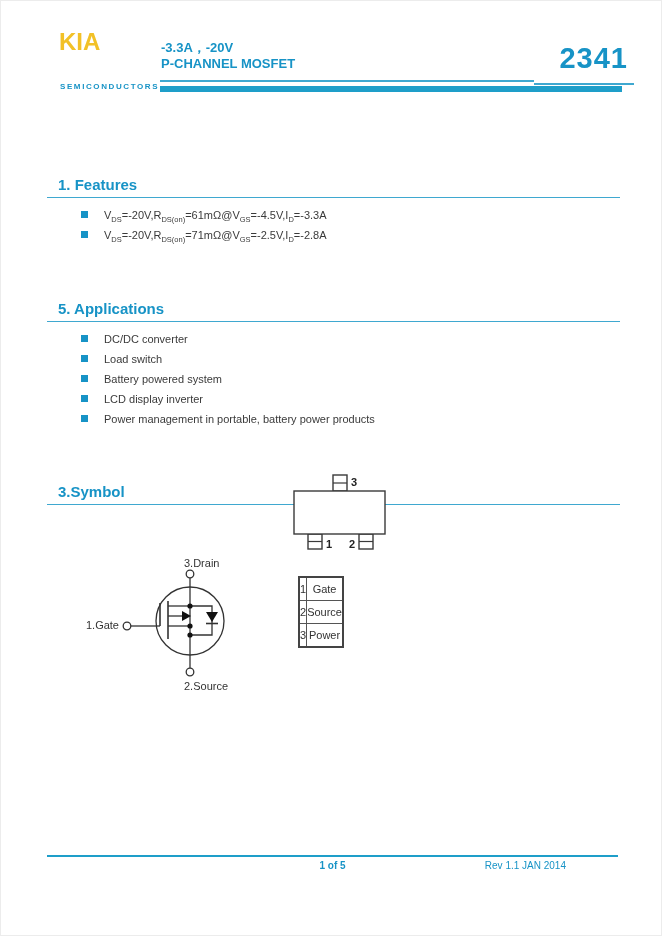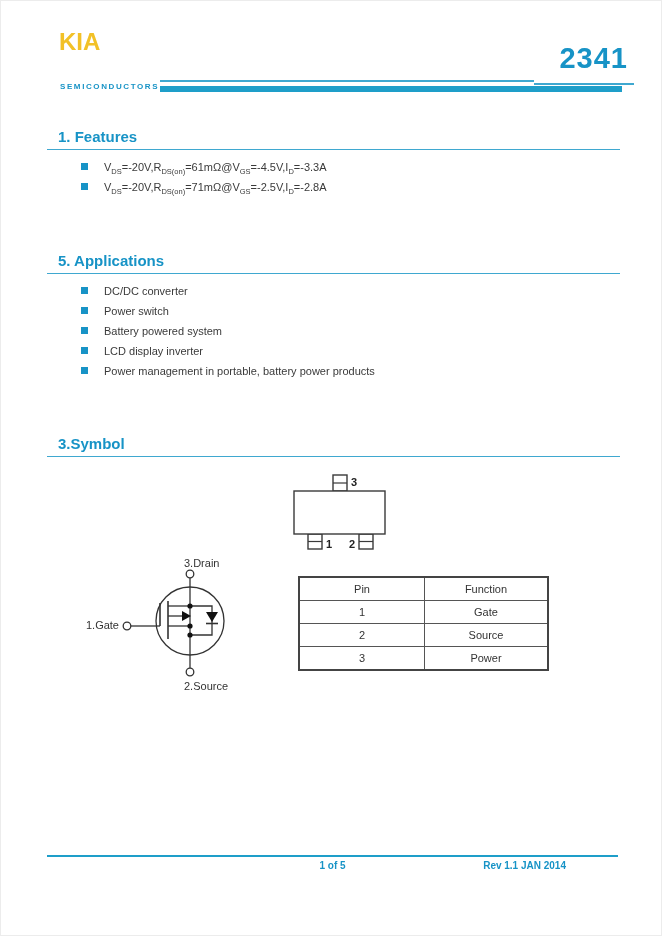--- a/index.html
+++ b/index.html
@@ -14,21 +14,21 @@
   .logo-sub{position:absolute;left:60px;top:82px;font-size:8px;font-weight:bold;
     color:var(--accent_text,#2AA0CB);letter-spacing:1.6px;}
   .title-block{position:absolute;left:161px;top:40px;line-height:16px;}
   .title-block div{font-size:13px;font-weight:bold;color:var(--accent_text,#1B9CD0);}
   .part-number{position:absolute;left:540px;top:42px;width:88px;text-align:right;
     font-size:29px;font-weight:bold;letter-spacing:1px;color:var(--accent_text,#1E8FC4);}
   .rule-a{position:absolute;left:160px;top:80px;width:374px;height:2px;background:var(--accent_line,#4FAFD4);}
   .rule-b{position:absolute;left:534px;top:83px;width:100px;height:2px;background:var(--accent_line,#4FAFD4);}
   .rule-thick{position:absolute;left:160px;top:86px;width:462px;height:6px;background:var(--accent_bar,#1E9EC9);}
   
-  .sec{position:absolute;left:47px;width:573px;}
+  .sec{position:absolute;left:47px;width:573px;margin-top:48px;}
   .sec h2{margin:0;padding:0 0 4px 11px;font-size:15px;font-weight:bold;
     color:var(--accent_text,#1591C4);border-bottom:1.5px solid var(--accent_line,#3FA8D0);}
   .sec ul{list-style:none;margin:12px 0 0 0;padding:0;}
   .sec li{display:flex;align-items:flex-start;margin:0 0 9px 18px;font-size:11px;line-height:11px;padding-left:16px;}
   .sq{flex:0 0 auto;width:7px;height:7px;margin:1px 16px 0 0;background:var(--accent_text,#1792C4);}
   .sec sub{font-size:7.5px;line-height:0;}
   #sec-features{top:128px;}
   #sec-applications{top:252px;}
   #sec-symbol{top:435px;}
   
@@ -39,30 +39,34 @@
   .pin-table{position:absolute;left:298px;top:576px;border-collapse:collapse;
     border:2px solid #444;font-size:11px;color:#333;}
   .pin-table th,.pin-table td{border:1px solid #555;font-weight:normal;
     text-align:center;height:22px;padding:0;}
   .pin-table .c1{width:124px;}
   .pin-table .c2{width:122px;}
   
   .footer-rule{position:absolute;left:47px;top:855px;width:571px;height:1.5px;background:var(--accent_bar,#1586B8);}
   .footer-page{position:absolute;left:47px;top:860px;width:571px;text-align:center;
     font-size:10px;font-weight:bold;color:var(--accent_text,#1590C2);}
-  .footer-rev{position:absolute;right:96px;top:860px;font-size:10px;font-weight:bold;
+  .footer-rev{position:absolute;right:96px;top:860px;font-size:10px;font-weight:normal;
     color:var(--accent_text,#1590C2);}
 </style>
 </head>
 <body>
 
 <div class="page">
 
   <div class="logo">KIA</div>
   <div class="logo-sub">SEMICONDUCTORS</div>
+  <div class="title-block">
+    <div>-3.3A，-20V</div>
+    <div>P-CHANNEL MOSFET</div>
+  </div>
   <div class="part-number">2341</div>
   <div class="rule-a"></div>
   <div class="rule-b"></div>
   <div class="rule-thick"></div>
 
   <section class="sec" id="sec-features">
     <h2>1. Features</h2>
     <ul>
       <li>
         <span class="sq"></span>
@@ -77,21 +81,21 @@
 
   <section class="sec" id="sec-applications">
     <h2>5. Applications</h2>
     <ul>
       <li>
         <span class="sq"></span>
         <span>DC/DC converter</span>
       </li>
       <li>
         <span class="sq"></span>
-        <span>Power switch</span>
+        <span>Load switch</span>
       </li>
       <li>
         <span class="sq"></span>
         <span>Battery powered system</span>
       </li>
       <li>
         <span class="sq"></span>
         <span>LCD display inverter</span>
       </li>
       <li>
@@ -147,24 +151,20 @@
       <circle cx="127" cy="626" r="3.8"></circle>
       <circle cx="190" cy="672" r="3.8"></circle>
     </g>
     <text x="184" y="567" font-size="11" fill="#333">3.Drain</text>
     <text x="119" y="629" font-size="11" fill="#333" text-anchor="end">1.Gate</text>
     <text x="184" y="690" font-size="11" fill="#333">2.Source</text>
   </svg>
 
   <table class="pin-table">
     <tbody>
-        <tr>
-      <th class="c1">Pin</th>
-      <th class="c2">Function</th>
-    </tr>
     <tr>
       <td>1</td>
       <td>Gate</td>
     </tr>
     <tr>
       <td>2</td>
       <td>Source</td>
     </tr>
     <tr>
       <td>3</td>

